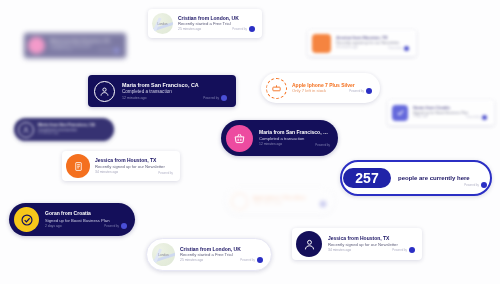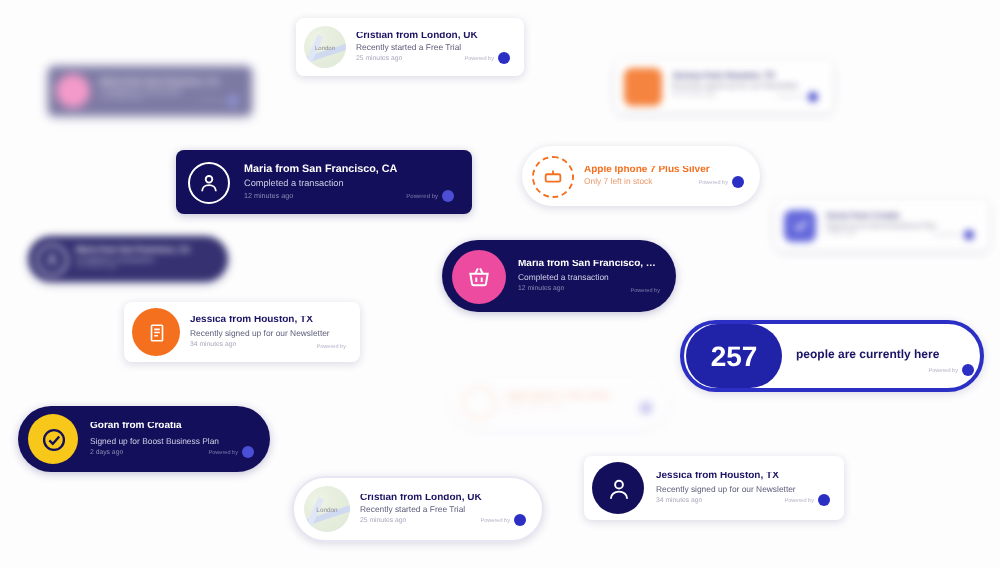--- a/index.html
+++ b/index.html
@@ -387,21 +387,21 @@
       <div class="subtitle" style="font-size:4.2px;">Recently signed up for our Newsletter</div>
       <div class="time" style="font-size:3.4px; margin-top:1px;">34 minutes ago</div>
       <div class="powered" style="font-size:2.8px;">
         <span>Powered by</span>
         <span class="pbadge" style="width:6px;height:6px;"></span>
       </div>
     </div>
   </div>
 
   <div class="counter" style="left:340px; top:160px; width:152px; height:36px; padding:1px;">
-    <div class="num" style="width:48px;height:32px;font-size:14px;">257</div>
+    <div class="num" style="width:48px;height:20px;font-size:14px;">257</div>
     <div class="ctext" style="font-size:6px; padding-left:7px; padding-right:6px;">
       <span>people are currently here</span>
       <span class="powered" style="font-size:2.8px; right:2px; bottom:-7px; color:#b4b4c8; font-weight:normal;">
         <span>Powered by</span>
         <span class="pbadge" style="width:6px;height:6px;"></span>
       </span>
     </div>
   </div>
 
 </div>

